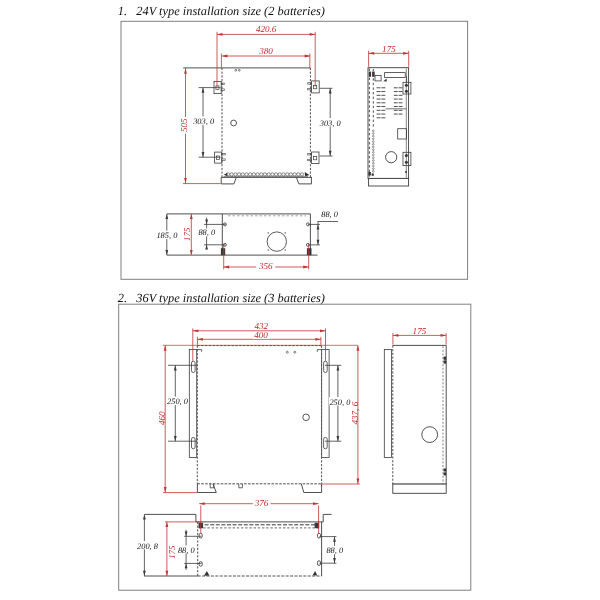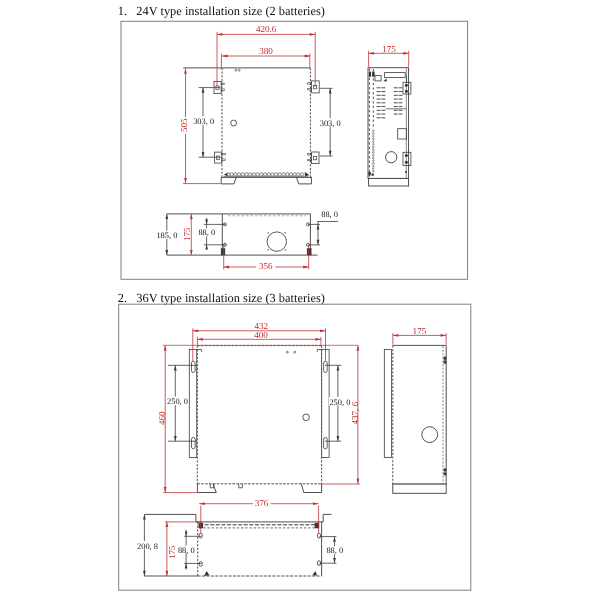--- a/index.html
+++ b/index.html
@@ -1,16 +1,16 @@
 <!DOCTYPE html>
 <html><head>
 <meta charset="utf-8">
 <style>
   html,body{margin:0;padding:0;background:#ffffff;}
-  #page{position:relative;width:527px;height:600px;background:#fff;font-family:"Liberation Serif",serif;}
+  #page{position:relative;width:527px;height:600px;background:#fff;font-family:"Liberation Serif",serif;font-style:italic;}
   svg{position:absolute;left:0;top:0;}
   text{font-family:"Liberation Serif",serif;-webkit-font-smoothing:antialiased;text-rendering:geometricPrecision;}
 </style>
 </head>
 <body>
 <div id="page">
 <svg width="600" height="600" viewBox="0 0 600 600">
 
 <rect x="0" y="0" width="600" height="600" fill="#ffffff"></rect>
 

